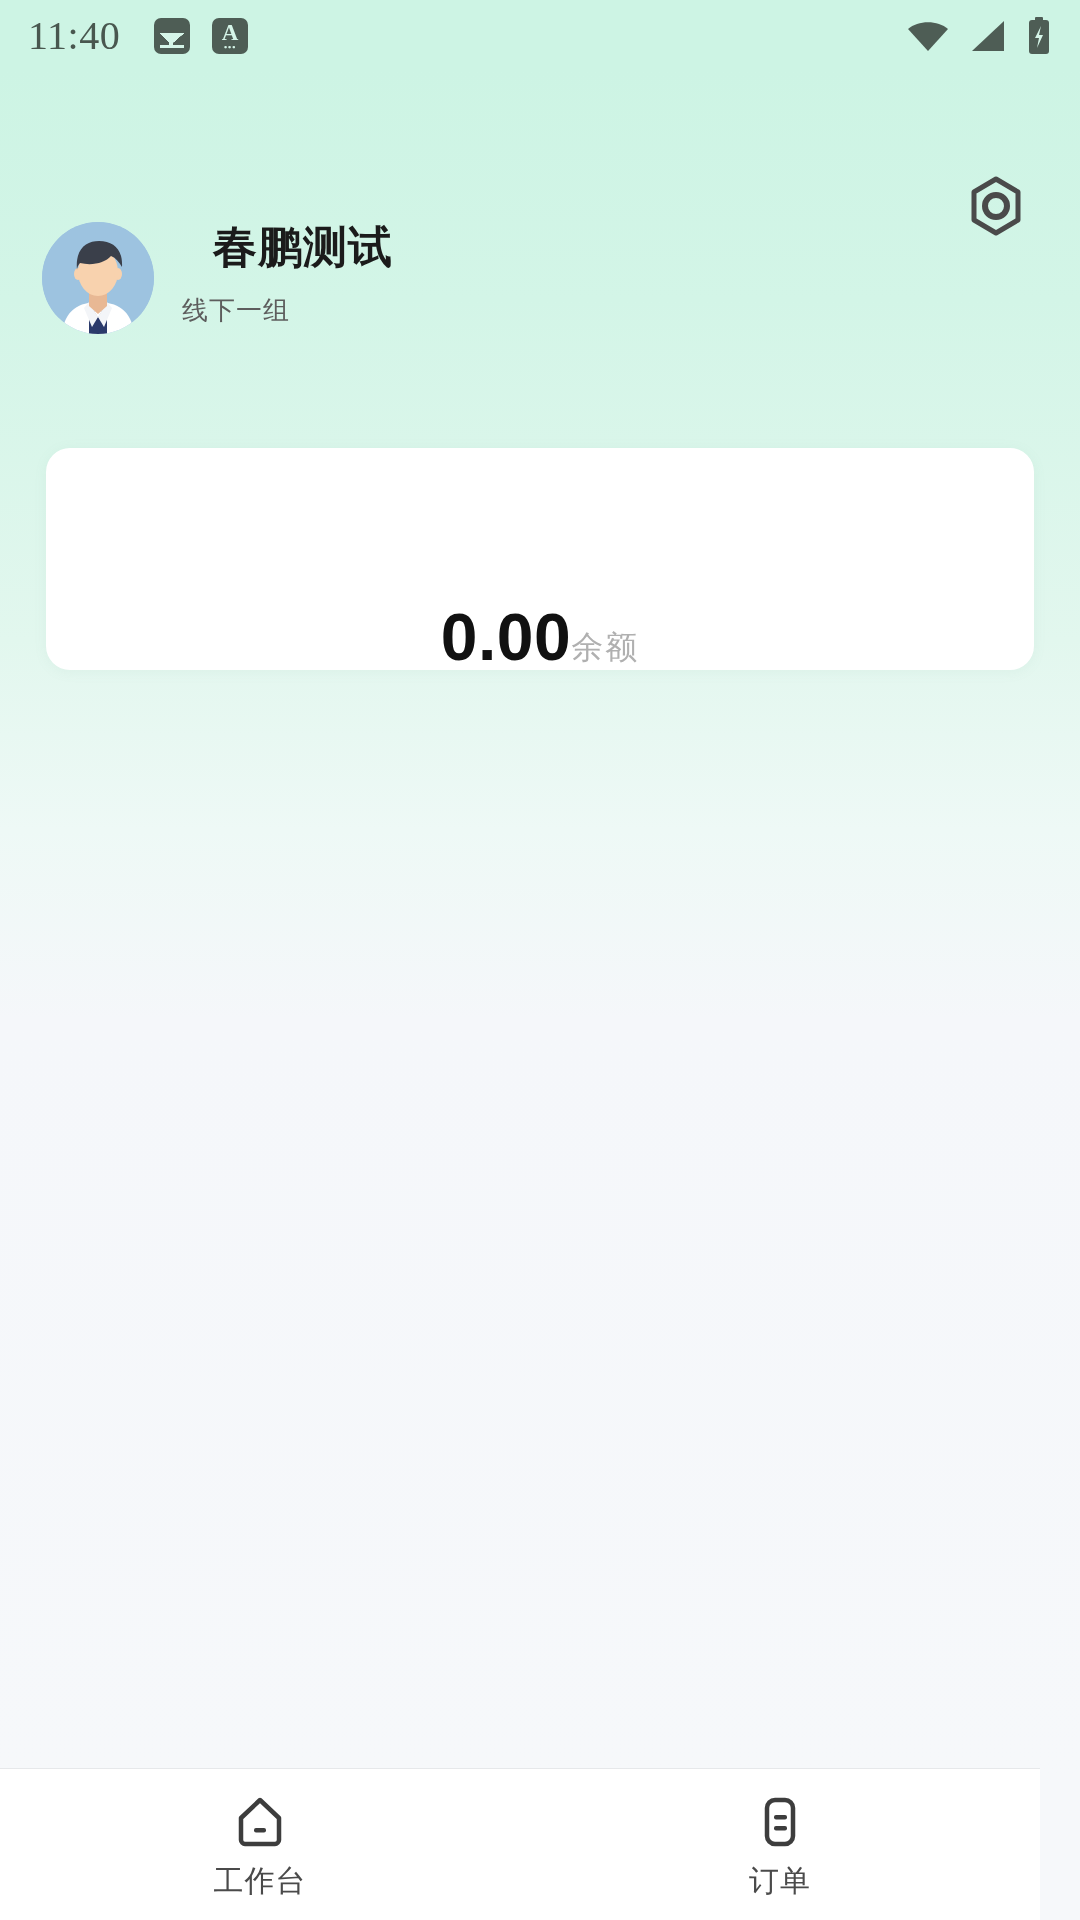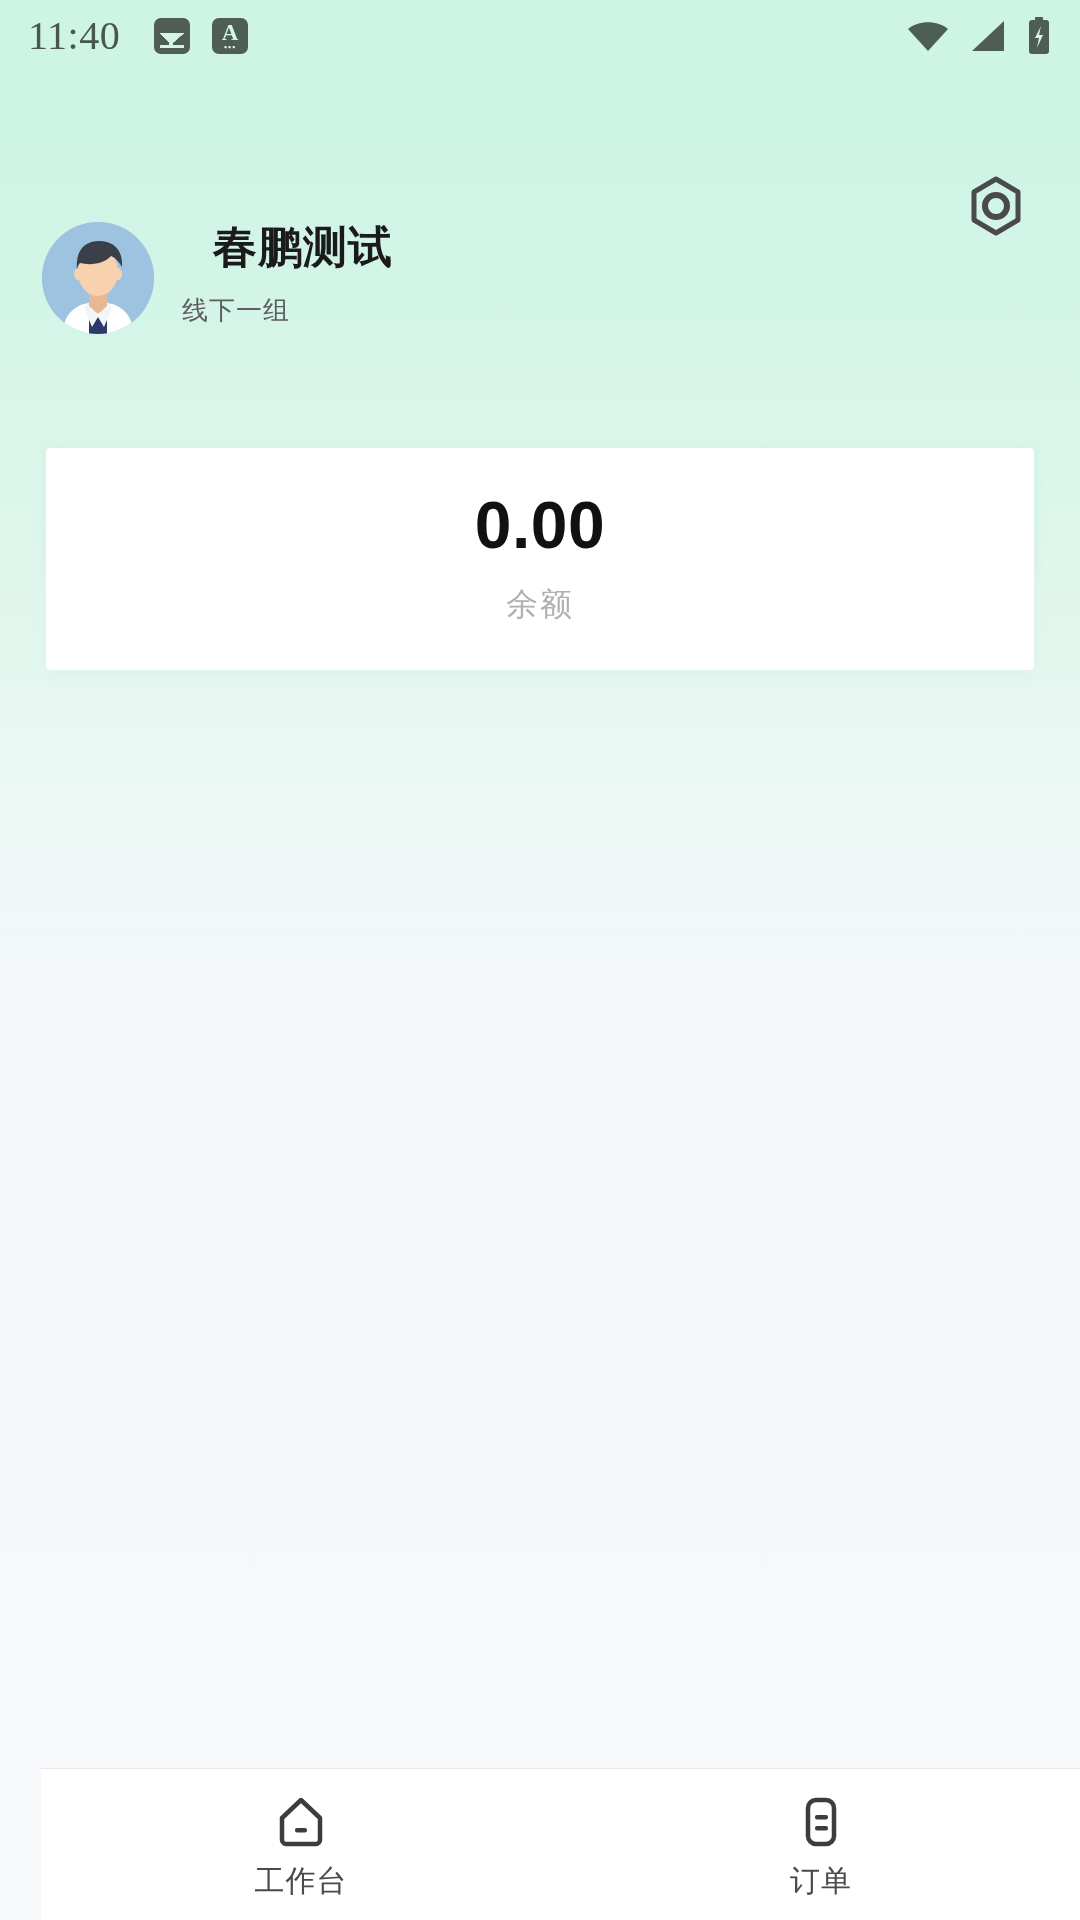--- a/index.html
+++ b/index.html
@@ -87,38 +87,38 @@
   }
   .p-group {
     font-size:26px; color:#5d5d5d; font-weight:400;
     margin-top:20px; letter-spacing:1px;
   }
 
   
   .balance-card {
     position:absolute; top:448px; left:46px;
     width:988px; height:222px;
-    background:#ffffff; border-radius:4px;
-    display:flex; flex-direction:column;
-    align-items:center; justify-content:center;
+    background:#ffffff; border-radius:24px;
+    display:flex; 
+    align-items:flex-end; justify-content:center;
     box-shadow:0 2px 14px rgba(120,160,145,.07);
   }
   .b-amount {
     font-size:66px; font-weight:700; color:#111111; line-height:1;
     letter-spacing:0.5px;
   }
   .b-label {
     font-size:32px; color:#b0b0b0; margin-top:25px; letter-spacing:2px;
   }
 
   
   .tabbar {
     position:absolute; left:0; bottom:0; width:1040px; height:152px;
     background:#ffffff; border-top:1px solid #e6e8ea;
-    display:flex; align-items:flex-start;margin-left:41px;
+    display:flex; align-items:flex-start;
   }
   .tab {
     flex:1; display:flex; flex-direction:column;
     align-items:center; justify-content:flex-start;
     padding-top:22px; cursor:pointer;
   }
   .tab-ico { height:62px; display:flex; align-items:center; justify-content:center; }
   .tab-lbl {
     font-size:30px; color:#4a4a4a; margin-top:8px; letter-spacing:1px;
   }

